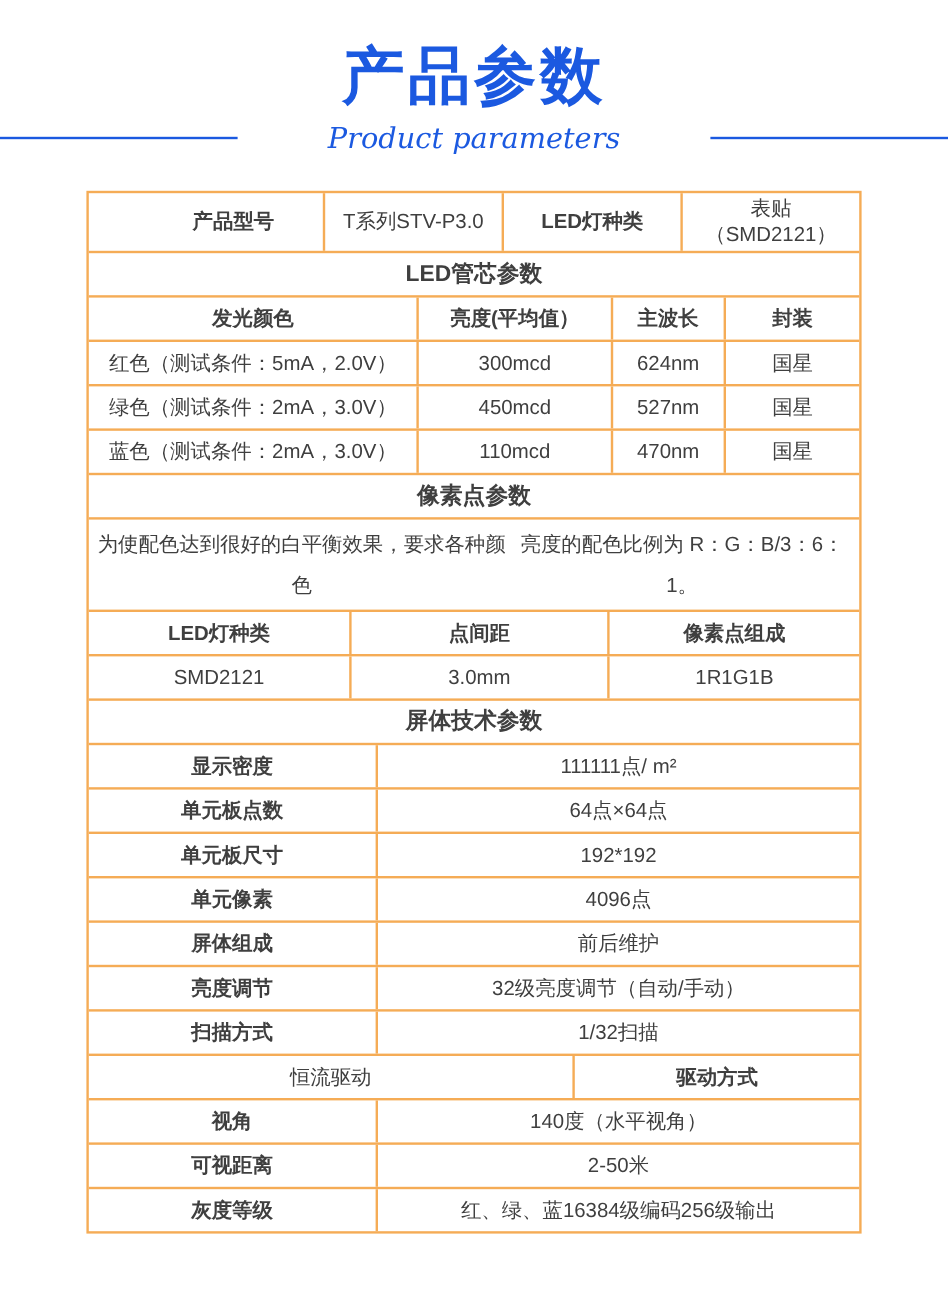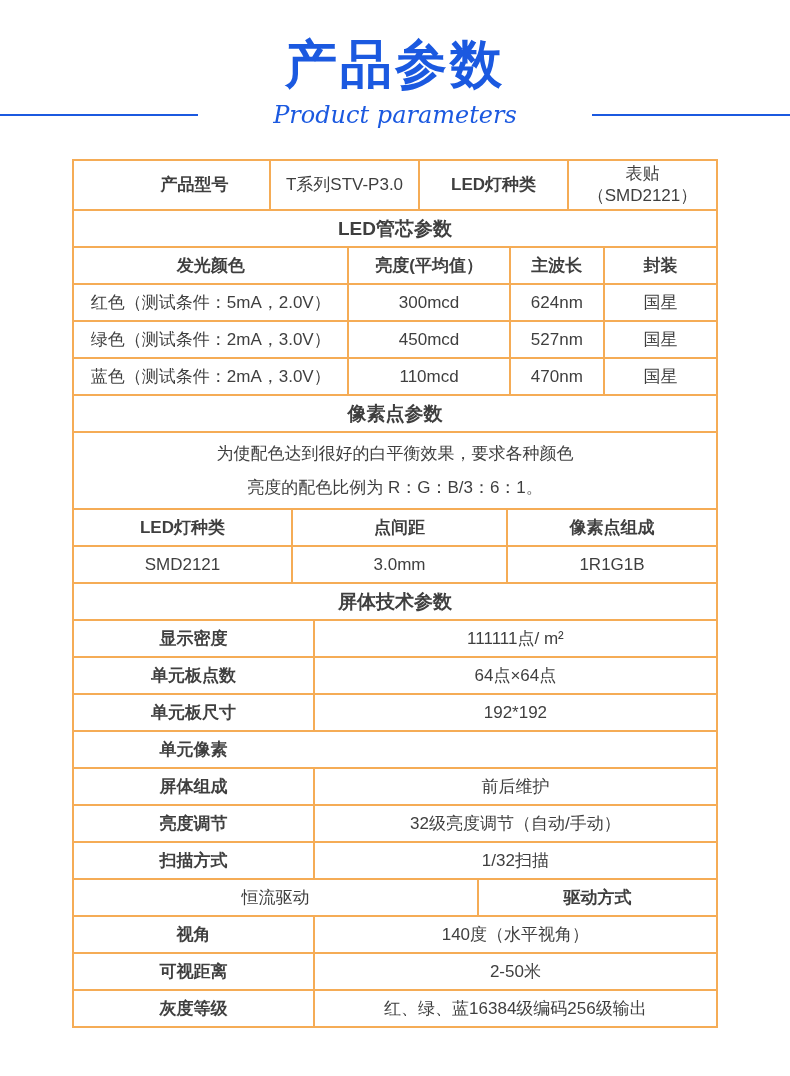--- a/index.html
+++ b/index.html
@@ -67,21 +67,21 @@
   }
   .pcell:first-child { border-left: none; }
   .bold { font-weight: 700; }
   .section-header {
     justify-content: center;
     font-size: 19px;
     font-weight: 700;
     width: 100%;
   }
   .note-cell {
-    flex-direction: column;
+    flex-direction: row;
     justify-content: center;
     width: 100%;
     min-height: 75px;
     line-height: 2.0;
     font-size: 17px;
   }
 
   
   .w25   { width: 25%; }
   .w42-6 { width: 42.6%; }
@@ -181,20 +181,21 @@
   <div class="prow">
     <div class="pcell bold w37">单元板点数</div>
     <div class="pcell w63">64点×64点</div>
   </div>
   <div class="prow">
     <div class="pcell bold w37">单元板尺寸</div>
     <div class="pcell w63">192*192</div>
   </div>
   <div class="prow">
     <div class="pcell bold w37">单元像素</div>
+    <div class="pcell w63">4096点</div>
   </div>
   <div class="prow">
     <div class="pcell bold w37">屏体组成</div>
     <div class="pcell w63">前后维护</div>
   </div>
   <div class="prow">
     <div class="pcell bold w37">亮度调节</div>
     <div class="pcell w63">32级亮度调节（自动/手动）</div>
   </div>
   <div class="prow">

